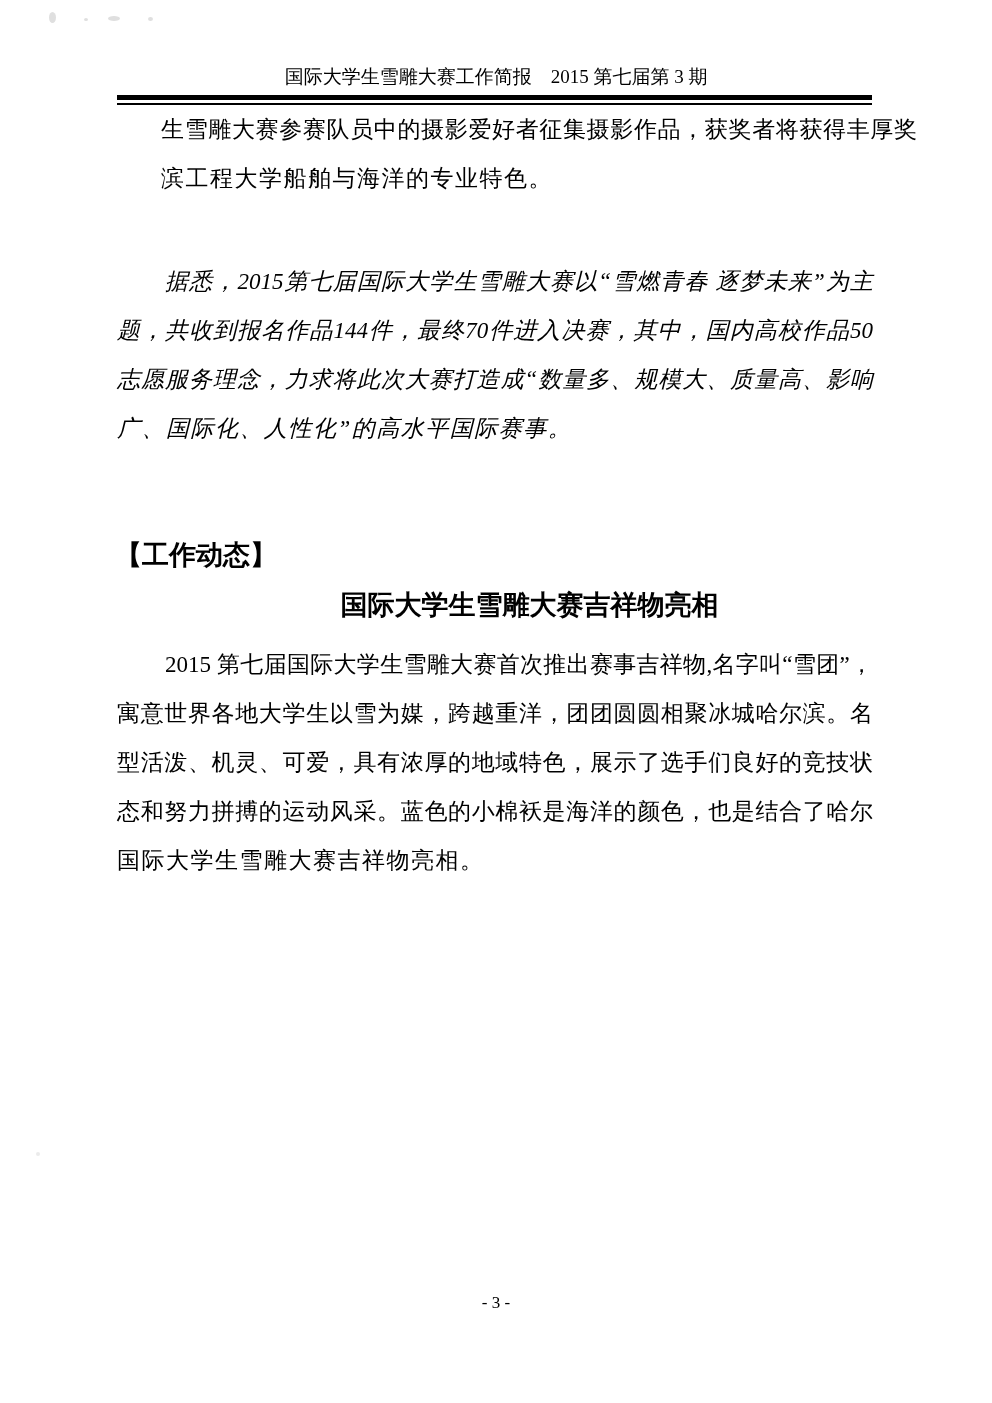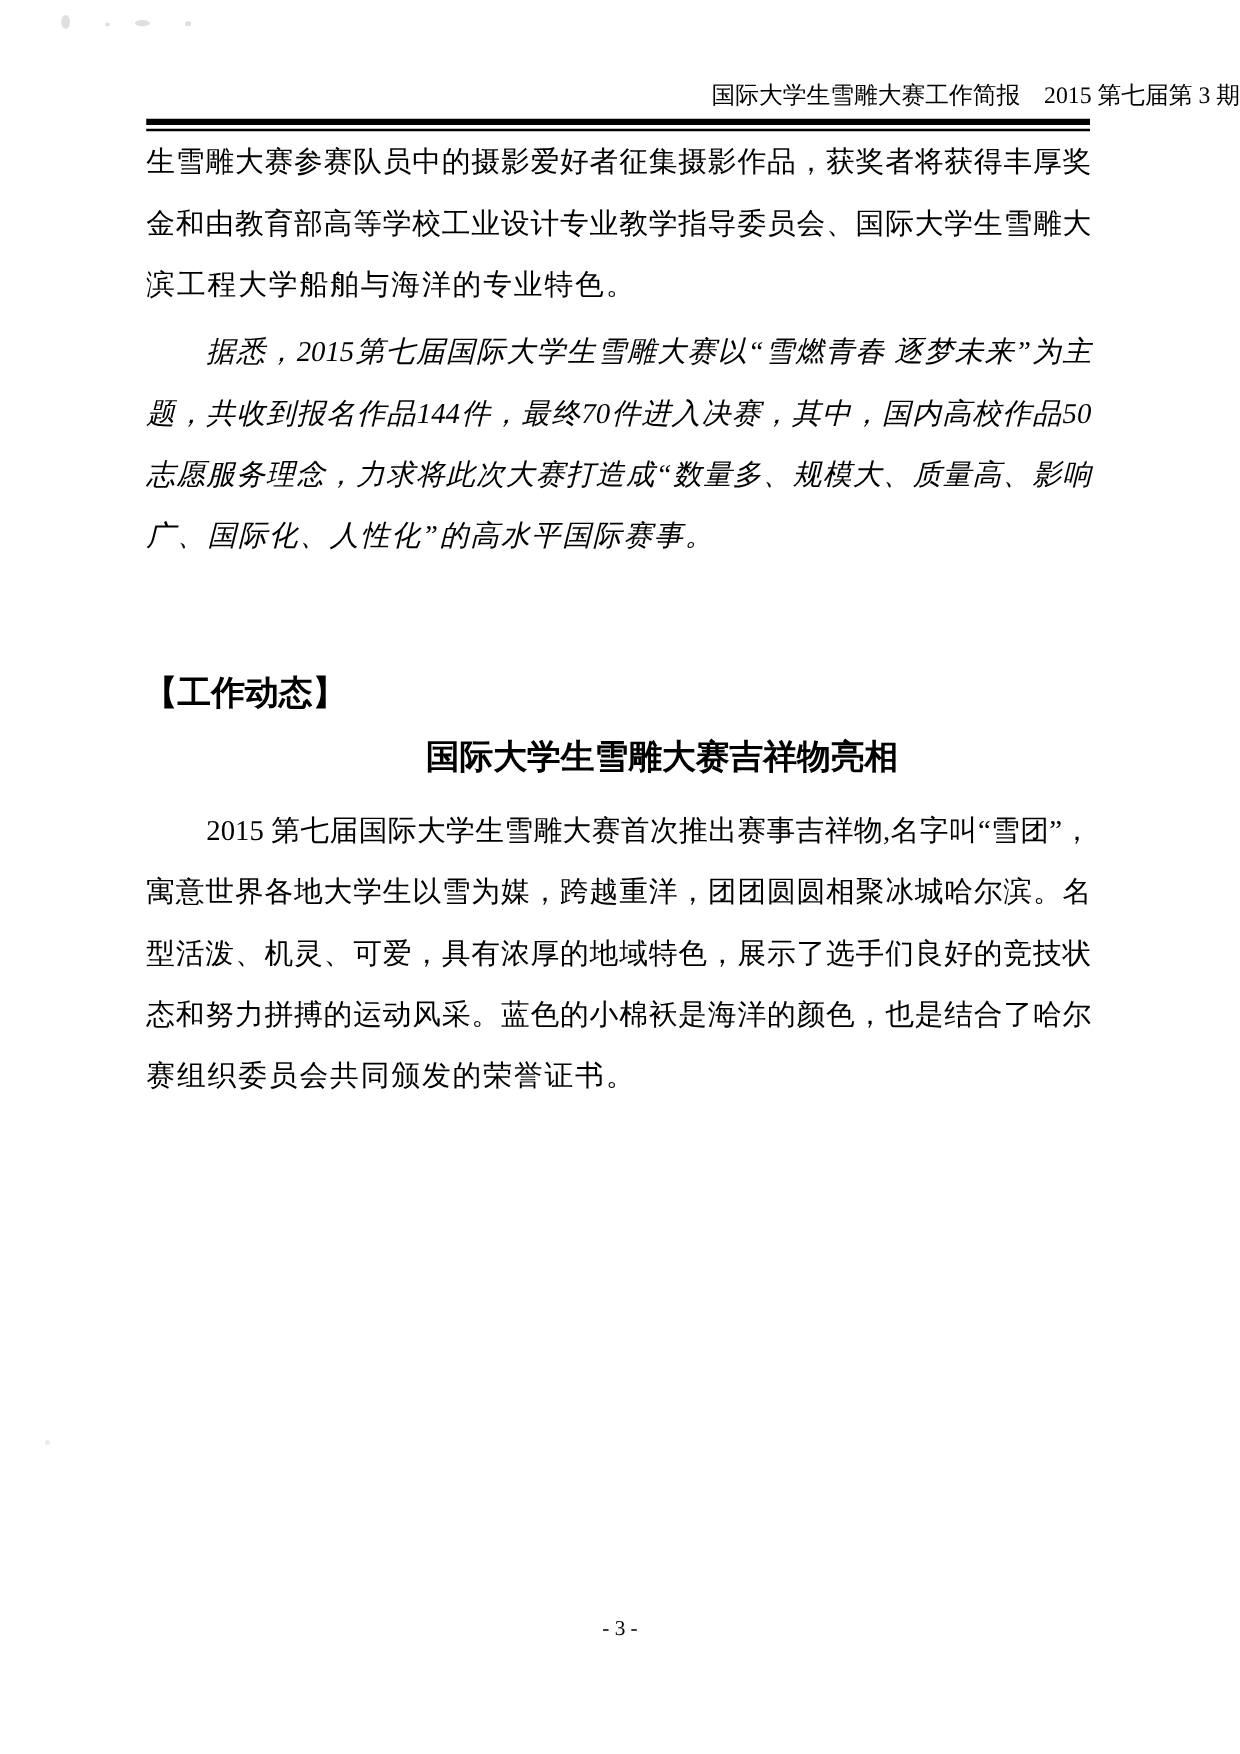--- a/index.html
+++ b/index.html
@@ -28,42 +28,42 @@
   .a2 { left: 84px;  top: 18px; width: 4px;  height: 3px;  }
   .a3 { left: 108px; top: 16px; width: 12px; height: 5px;  }
   .a4 { left: 148px; top: 17px; width: 5px;  height: 4px;  }
   .a5 { left: 36px;  top: 1152px; width: 4px; height: 4px; opacity: 0.5; }
 
   .header-title {
     position: absolute;
     top: 64px;
     left: 0;
     width: 100%;
-    text-align: right;
+    text-align: center;
     font-size: 19px;
     line-height: 26px;
     white-space: pre;
   }
   .header-rule {
     position: absolute;
     top: 95px;
     left: 117px;
     width: 755px;
     height: 3px;               
     border-top: 5px solid #000000;
     border-bottom: 2px solid #000000;
   }
 
   .paragraph {
     position: absolute;
     left: 117px;
     width: 756px;
     font-size: 23px;
   }
-  #para-0 { top: 105px; }
+  #para-0 { top: 105px; margin-left: 44px; }
   #para-1 { top: 257px; font-style: italic; }
   #para-2 { top: 640px; }
 
   .line {
     height: 49px;
     line-height: 49px;
     text-align: justify;
     text-align-last: justify;
     white-space: pre-wrap;
   }
@@ -118,40 +118,39 @@
   <span class="artifact a3"></span>
   <span class="artifact a4"></span>
   <span class="artifact a5"></span>
 
   <div class="header-title">国际大学生雪雕大赛工作简报　2015 第七届第 3 期</div>
 
   <div class="header-rule"></div>
 
   <div class="paragraph" id="para-0">
       <div class="line">生雪雕大赛参赛队员中的摄影爱好者征集摄影作品，获奖者将获得丰厚奖</div>
-      <div class="line">金和由教育部高等学校工业设计专业教学指导委员会、国际大学生雪雕大</div>
       <div class="line last">滨工程大学船舶与海洋的专业特色。</div>
     </div>
 
   <div class="paragraph" id="para-1">
       <div class="line indent">据悉，2015第七届国际大学生雪雕大赛以“雪燃青春 逐梦未来”为主</div>
       <div class="line">题，共收到报名作品144件，最终70件进入决赛，其中，国内高校作品50</div>
       <div class="line">志愿服务理念，力求将此次大赛打造成“数量多、规模大、质量高、影响</div>
       <div class="line last">广、国际化、人性化”的高水平国际赛事。</div>
     </div>
 
   <div class="section-label">【工作动态】</div>
 
   <h2 class="heading">国际大学生雪雕大赛吉祥物亮相</h2>
 
   <div class="paragraph" id="para-2">
       <div class="line indent">2015 第七届国际大学生雪雕大赛首次推出赛事吉祥物,名字叫“雪团”，</div>
       <div class="line">寓意世界各地大学生以雪为媒，跨越重洋，团团圆圆相聚冰城哈尔滨。名</div>
       <div class="line">型活泼、机灵、可爱，具有浓厚的地域特色，展示了选手们良好的竞技状</div>
       <div class="line">态和努力拼搏的运动风采。蓝色的小棉袄是海洋的颜色，也是结合了哈尔</div>
-      <div class="line last">赛组织委员会共同颁发的荣誉证书。</div>
+      <div class="line last">国际大学生雪雕大赛吉祥物亮相。</div>
     </div>
 
   <div class="footer">
     <span>- 3 -</span>
   </div>
 
 </div>
 
 </body></html>

